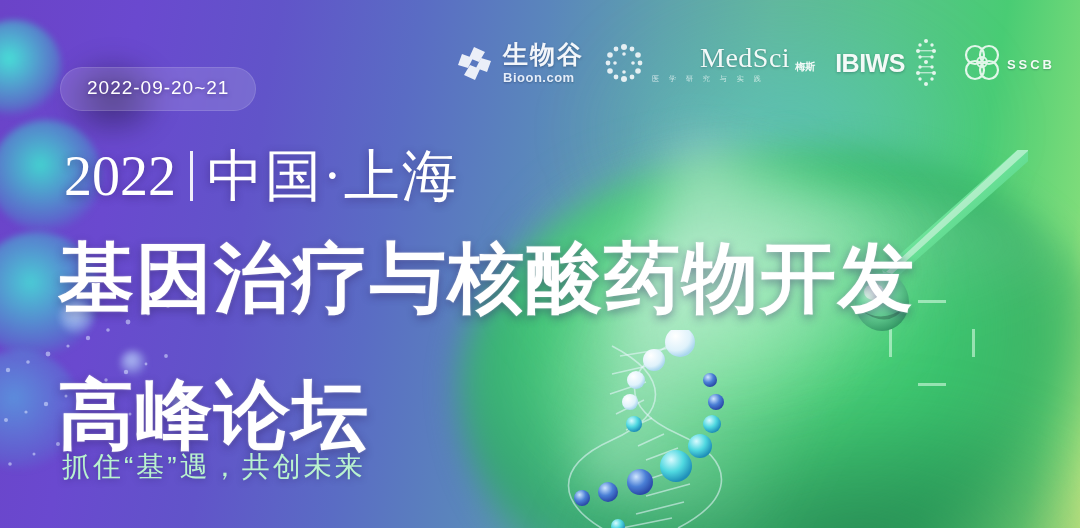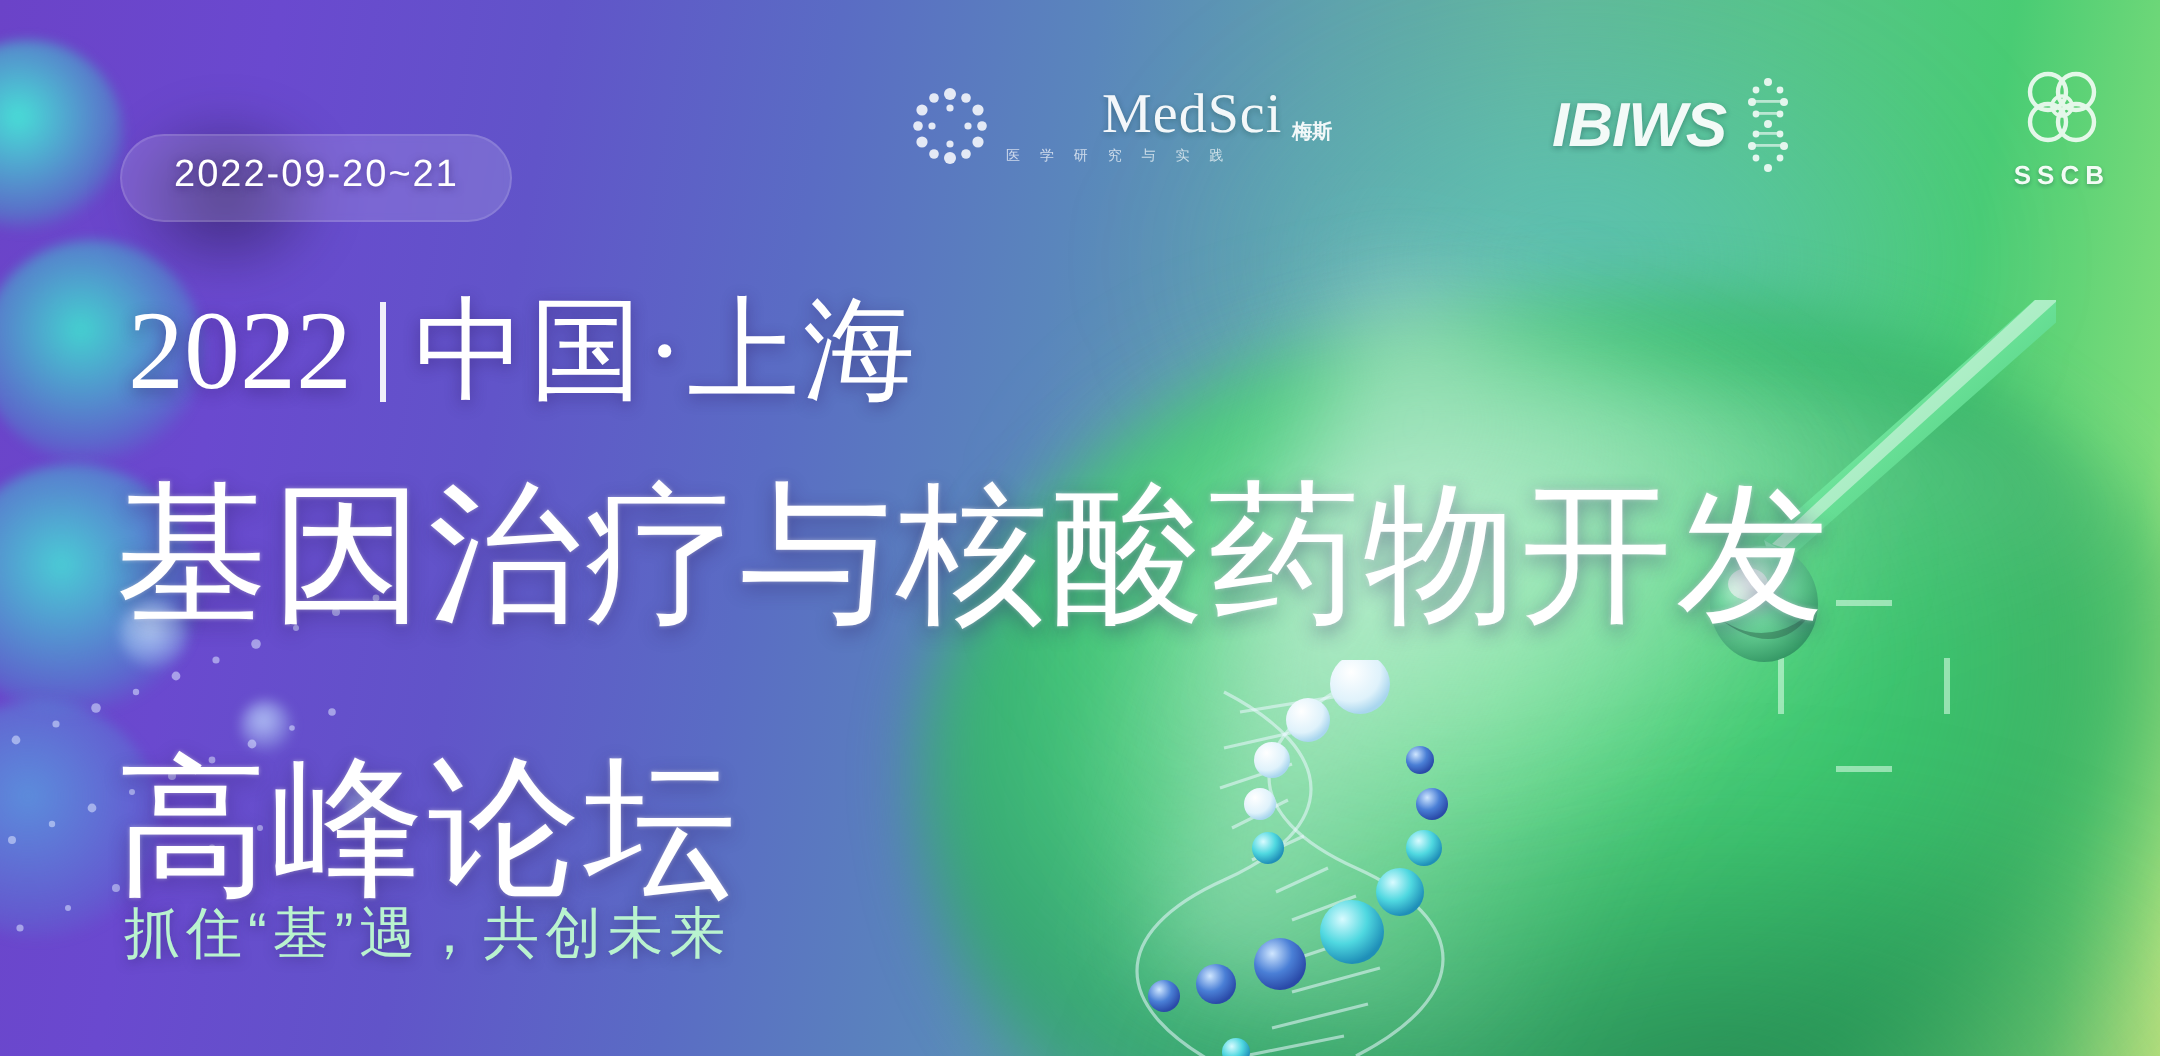--- a/index.html
+++ b/index.html
@@ -133,21 +133,21 @@
   }
   .logo-medsci-name{
     color:#ffffff;font-family:"Liberation Serif",serif;
     font-size:28px;letter-spacing:.5px;text-shadow:0 1px 3px rgba(20,60,60,.4);margin-left:48px;
   }
   .logo-medsci-cn{color:#fff;font-size:10px;font-weight:700;margin-left:5px;}
   .logo-medsci-tag{
     color:rgba(255,255,255,.75);font-size:7px;letter-spacing:4px;margin-top:3px;
   }
   .logo-ibiws{
-    color:#ffffff;font-size:31px;font-weight:800;font-style:italic;
+    color:#ffffff;font-size:25px;font-weight:800;
     letter-spacing:-.5px;text-shadow:0 1px 3px rgba(20,60,60,.4);
   }
   .logo-sscb{
     color:#ffffff;font-size:13px;font-weight:700;letter-spacing:3px;
     text-align:center;margin-top:2px;text-shadow:0 1px 2px rgba(20,60,60,.35);
   }
 
   
   #date-badge{
     position:absolute;left:60px;top:67px;
@@ -172,21 +172,21 @@
   }
   #subtitle .bar{
     display:inline-block;width:3px;height:50px;
     background:rgba(255,255,255,.9);
   }
   #subtitle .cn{letter-spacing:2px;}
 
   .title-line{
     position:absolute;left:58px;
     font-family:"Liberation Serif",serif;
-    font-weight:400;
+    font-weight:700;
     color:#ffffff;
     font-size:76px;line-height:1;
     letter-spacing:2px;
     text-shadow:0 3px 10px rgba(45,30,95,.45),0 0 2px rgba(255,255,255,.5);
     white-space:nowrap;
   }
   #title-1{top:240px;}
   #title-2{top:345px;margin-top:32px;}
 
   #tagline{
@@ -314,20 +314,34 @@
     <circle cx="116" cy="136" r="16" fill="url(#sC)"></circle>
     <circle cx="80" cy="152" r="13" fill="url(#sB)"></circle>
     <circle cx="48" cy="162" r="10" fill="url(#sB)"></circle>
     <circle cx="22" cy="168" r="8" fill="url(#sB)"></circle>
     <circle cx="58" cy="196" r="7" fill="url(#sC)"></circle>
     <circle cx="40" cy="214" r="6" fill="url(#sC)"></circle>
   </svg>
 
   <div id="logo-row">
 
+    <div class="logo">
+      <svg width="40" height="40" viewBox="0 0 40 40">
+        <g fill="#ffffff" opacity=".95">
+          <path d="M19 4 L30 9 L24 19 L14 15 Z"></path>
+          <path d="M36 18 L32 29 L21 25 L26 15 Z"></path>
+          <path d="M20 37 L9 32 L15 22 L25 26 Z"></path>
+          <path d="M3 22 L7 11 L18 15 L13 25 Z"></path>
+        </g>
+      </svg>
+      <div class="logo-txt">
+        <span class="logo-cn">生物谷</span>
+        <span class="logo-sub">Bioon.com</span>
+      </div>
+    </div>
 
     <div class="logo">
       <svg width="40" height="40" viewBox="0 0 40 40">
         <g fill="#ffffff" opacity=".9">
           <circle cx="20" cy="4" r="3"></circle>
             <circle cx="28" cy="6" r="2.4"></circle>
           <circle cx="34" cy="12" r="2.8"></circle>
             <circle cx="36" cy="20" r="2.4"></circle>
           <circle cx="34" cy="28" r="2.8"></circle>
             <circle cx="28" cy="34" r="2.4"></circle>
@@ -372,21 +386,21 @@
             <circle cx="7" cy="40" r="1.7"></circle>
           <circle cx="13" cy="45" r="2"></circle>
           <rect x="6" y="11" width="14" height="1.4" opacity=".7"></rect>
           <rect x="6" y="17" width="14" height="1.4" opacity=".7"></rect>
           <rect x="6" y="27" width="14" height="1.4" opacity=".7"></rect>
           <rect x="6" y="33" width="14" height="1.4" opacity=".7"></rect>
         </g>
       </svg>
     </div>
 
-    <div class="logo" style="flex-direction:column;gap:2px;">
+    <div class="logo" style="flex-direction:row;gap:2px;">
       <svg width="46" height="44" viewBox="0 0 46 44">
         <g fill="none" stroke="#ffffff" stroke-width="2.2" opacity=".9">
           <circle cx="16" cy="14" r="9"></circle>
             <circle cx="30" cy="14" r="9"></circle>
           <circle cx="16" cy="29" r="9"></circle>
             <circle cx="30" cy="29" r="9"></circle>
           <circle cx="23" cy="21" r="5" stroke-width="1.8"></circle>
         </g>
       </svg>
       <span class="logo-sscb">SSCB</span>

